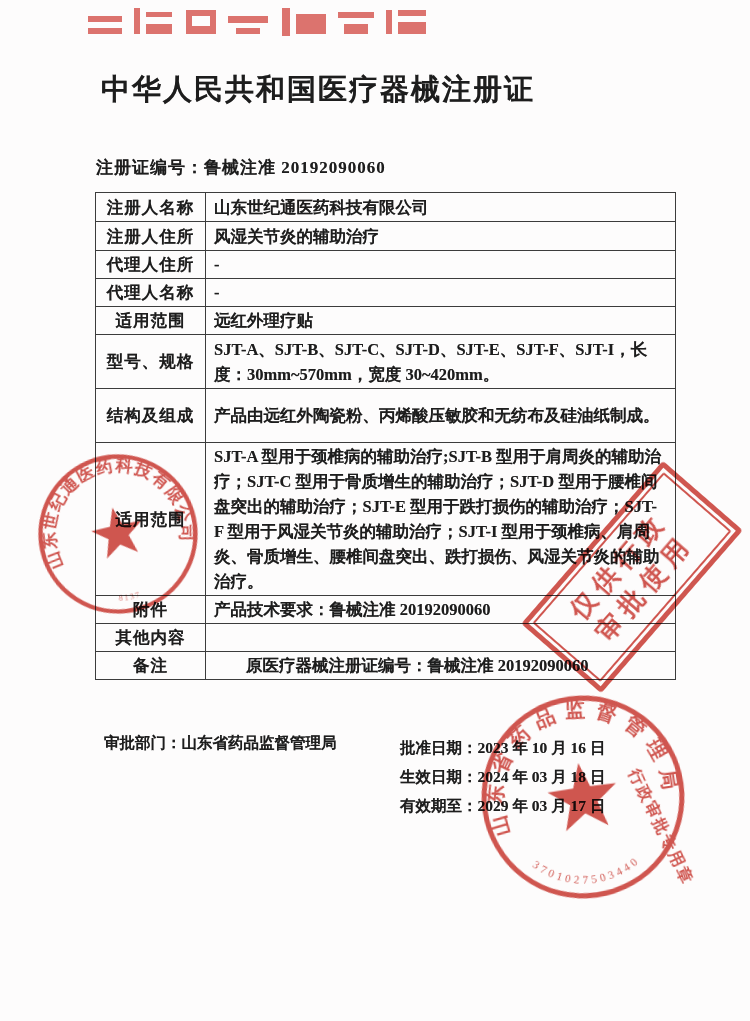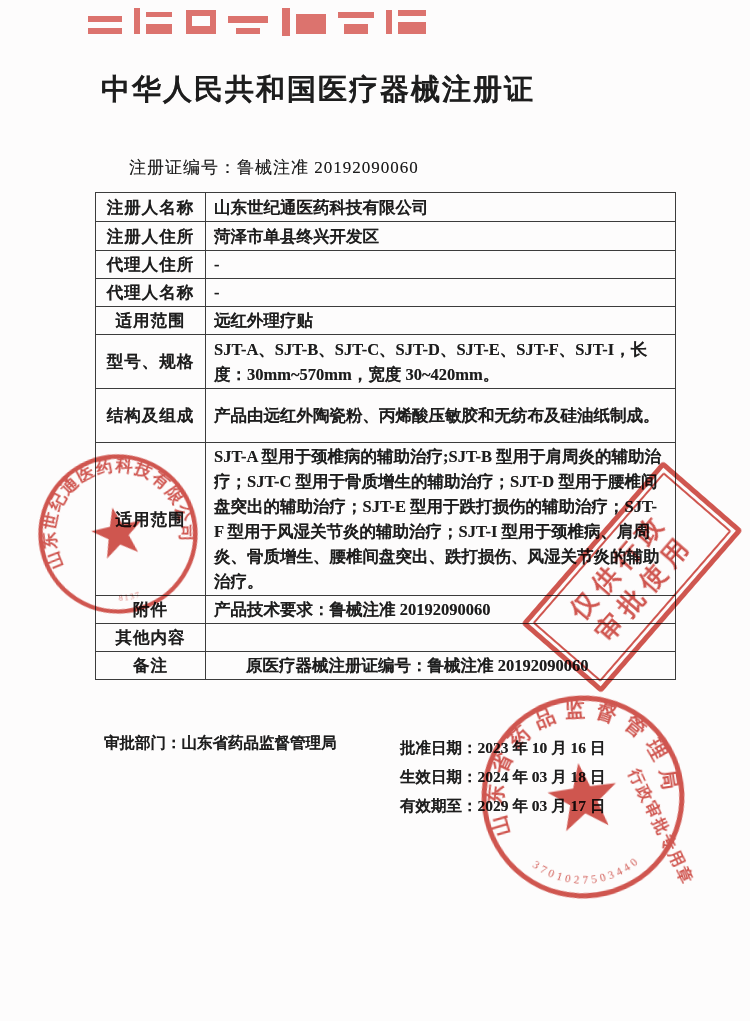--- a/index.html
+++ b/index.html
@@ -9,21 +9,21 @@
     font-family:"Liberation Serif","DejaVu Serif",serif;
     color:#1d1d1d;
   }
   .soft{text-shadow:0 0 .6px rgba(50,50,50,.55);}
   
   .title{
     position:absolute;left:0;top:70px;width:636px;margin:0;
     text-align:center;font-size:29px;font-weight:700;letter-spacing:2px;
   }
   .certno{
-    position:absolute;left:96px;top:156px;font-size:17px;font-weight:400;letter-spacing:1px;margin-left:33px;
+    position:absolute;left:96px;top:156px;font-size:17px;font-weight:700;letter-spacing:1px;
   }
   
   .cert-table{
     position:absolute;left:95px;top:192px;width:581px;
     border-collapse:collapse;table-layout:fixed;
     font-size:16.5px;font-weight:600;border-radius:23px;
   }
   .cert-table td{
     border:1.4px solid #3c3c3c;vertical-align:middle;
     padding:1px 8px;line-height:25px;overflow:hidden;
@@ -93,21 +93,21 @@
         <col style="width:110px">
         <col>
       </colgroup>
     <tbody>
         <tr class="h29">
       <td class="lbl">注册人名称</td>
       <td class="val">山东世纪通医药科技有限公司</td>
     </tr>
     <tr class="h29">
       <td class="lbl">注册人住所</td>
-      <td class="val">菏泽市单县终兴开发区</td>
+      <td class="val">风湿关节炎的辅助治疗</td>
     </tr>
     <tr class="h28">
       <td class="lbl">代理人住所</td>
       <td class="val">-</td>
     </tr>
     <tr class="h28">
       <td class="lbl">代理人名称</td>
       <td class="val">-</td>
     </tr>
     <tr class="h27">

